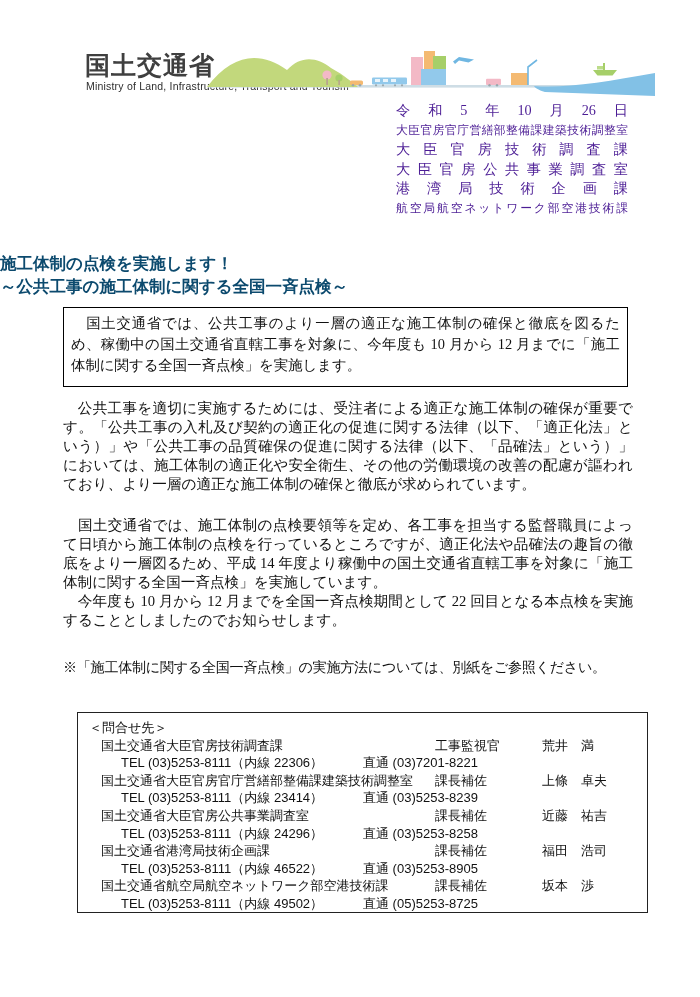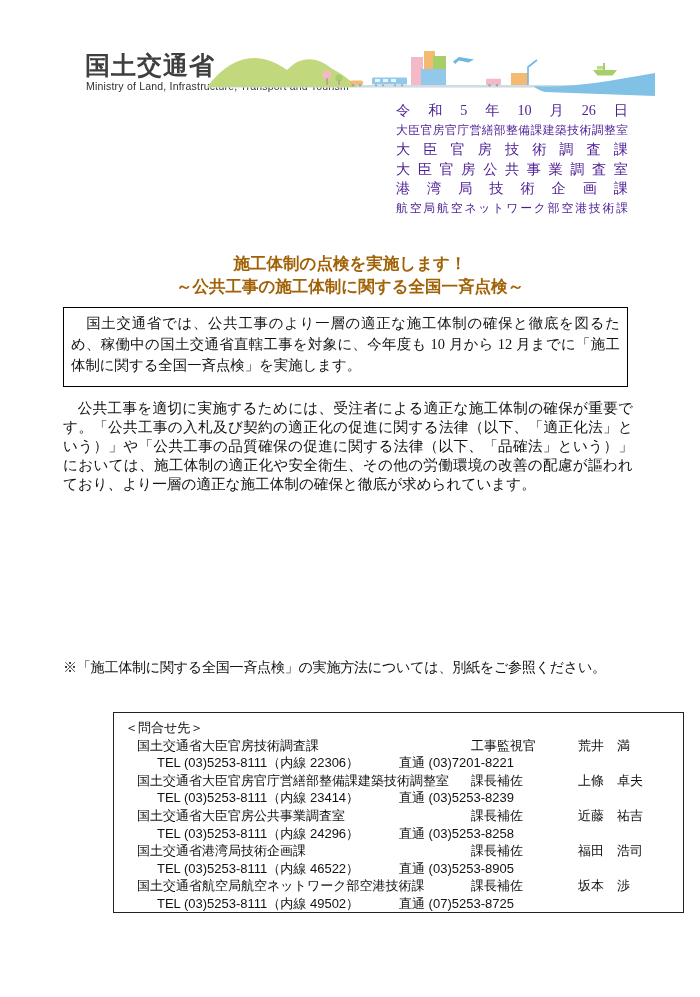--- a/index.html
+++ b/index.html
@@ -26,23 +26,23 @@
   
   .hdr-right{position:absolute;top:101px;right:72px;width:232px;}
   .hdr-line{
     font-size:14.2px;line-height:19.6px;color:#4c1d95;
     text-align:justify;text-align-last:justify;
   }
   .hdr-line.small{font-size:11.8px;}
 
   
   .doc-title{
-    position:absolute;left:0;top:252px;width:700px;text-align:center;
-    font-family:"Liberation Sans","DejaVu Sans",sans-serif;
-    font-weight:bold;font-size:16.5px;line-height:22.5px;color:#a16207;
+    position:absolute;left:0;top:252px;width:700px;text-align:left;
+    font-family:"Liberation Sans","DejaVu Sans",sans-serif;
+    font-weight:bold;font-size:16.5px;line-height:22.5px;color:#0c4a6e;
   }
 
   
   .summary-box{
     position:absolute;left:63px;top:307px;width:565px;box-sizing:border-box;
     border:1.5px solid #000;padding:5px 7px 9px 7px;
     font-size:14.4px;line-height:21.2px;text-align:justify;color:#111;
   }
 
   
@@ -55,21 +55,21 @@
   .note-line{
     position:absolute;left:63px;top:657px;width:570px;
     font-size:14.1px;line-height:20px;color:#111;letter-spacing:-0.3px;
   }
 
   
   .contact-box{
     position:absolute;left:77px;top:712px;width:571px;height:201px;box-sizing:border-box;
     border:1px solid #222;padding-top:6px;
     font-family:"Liberation Sans","DejaVu Sans",sans-serif;
-    font-size:13px;line-height:17.6px;color:#111;margin-left:36px;
+    font-size:13px;line-height:17.6px;color:#111;
   }
   .cb-heading{padding-left:11px;}
   .cb-row{display:flex;padding-left:23px;}
   .cb-dept{width:334px;flex:none;}
   .cb-title{width:107px;flex:none;}
   .cb-name{flex:1;}
   .cb-tel-row{display:flex;padding-left:43px;gap:24px;}
   .cb-tel{width:218px;flex:none;}
   .cb-direct{flex:1;}
 </style>
@@ -139,20 +139,24 @@
     <div>施工体制の点検を実施します！</div>
     <div>～公共工事の施工体制に関する全国一斉点検～</div>
   </div>
 
   <div class="summary-box">
     <span>　国土交通省では、公共工事のより一層の適正な施工体制の確保と徹底を図るため、稼働中の国土交通省直轄工事を対象に、今年度も 10 月から 12 月までに「施工体制に関する全国一斉点検」を実施します。</span>
   </div>
 
   <div class="para para-1">　公共工事を適切に実施するためには、受注者による適正な施工体制の確保が重要です。「公共工事の入札及び契約の適正化の促進に関する法律（以下、「適正化法」という）」や「公共工事の品質確保の促進に関する法律（以下、「品確法」という）」においては、施工体制の適正化や安全衛生、その他の労働環境の改善の配慮が謳われており、より一層の適正な施工体制の確保と徹底が求められています。</div>
 
+  <div class="para para-group">
+    <div>　国土交通省では、施工体制の点検要領等を定め、各工事を担当する監督職員によって日頃から施工体制の点検を行っているところですが、適正化法や品確法の趣旨の徹底をより一層図るため、平成 14 年度より稼働中の国土交通省直轄工事を対象に「施工体制に関する全国一斉点検」を実施しています。</div>
+    <div>　今年度も 10 月から 12 月までを全国一斉点検期間として 22 回目となる本点検を実施することとしましたのでお知らせします。</div>
+  </div>
 
   <div class="note-line">※「施工体制に関する全国一斉点検」の実施方法については、別紙をご参照ください。</div>
 
   <div class="contact-box">
     <div class="cb-heading">＜問合せ先＞</div>
 
     <div class="cb-row">
       <span class="cb-dept">国土交通省大臣官房技術調査課</span>
       <span class="cb-title">工事監視官</span>
       <span class="cb-name">荒井　満</span>
@@ -192,17 +196,17 @@
       <span class="cb-direct">直通 (03)5253-8905</span>
     </div>
 
     <div class="cb-row">
       <span class="cb-dept">国土交通省航空局航空ネットワーク部空港技術課</span>
       <span class="cb-title">課長補佐</span>
       <span class="cb-name">坂本　渉</span>
     </div>
     <div class="cb-tel-row">
       <span class="cb-tel">TEL (03)5253-8111（内線 49502）</span>
-      <span class="cb-direct">直通 (07)5253-8725</span>
+      <span class="cb-direct">直通 (05)5253-8725</span>
     </div>
   </div>
 
 </div>
 
 </body></html>

